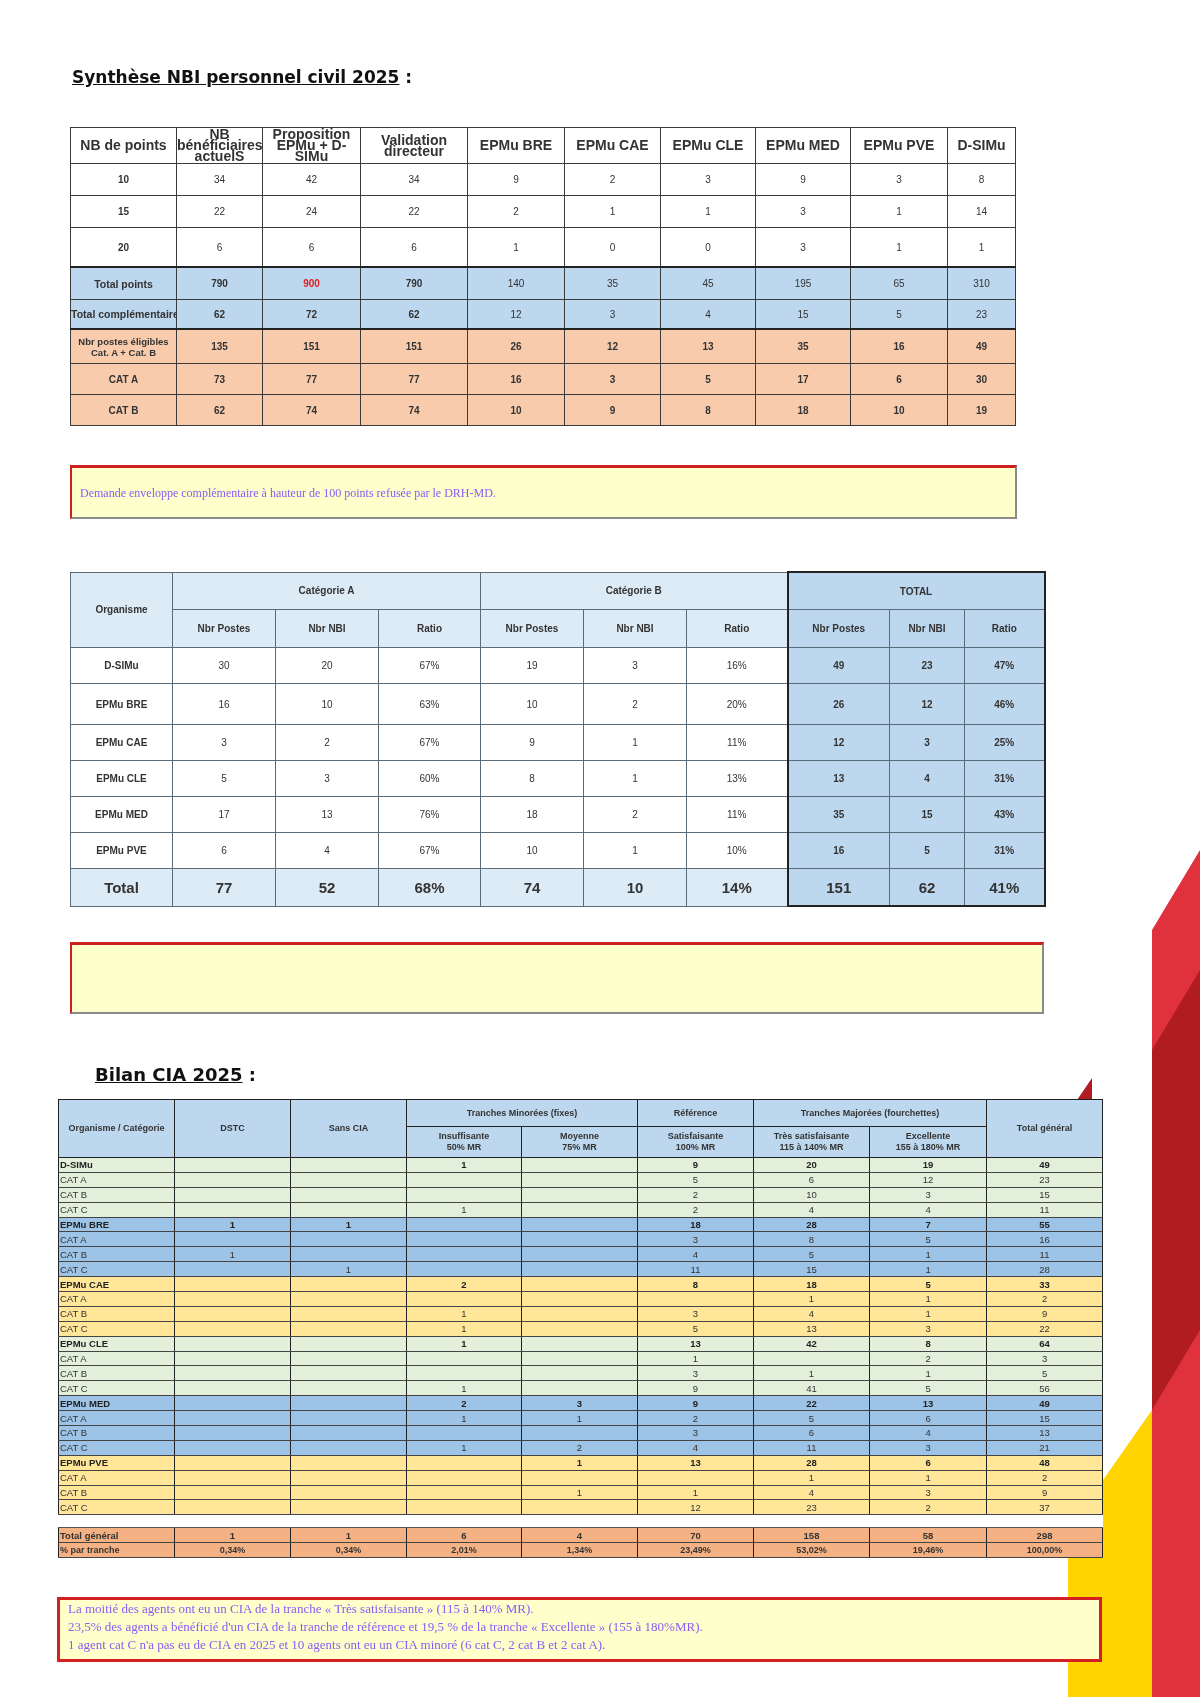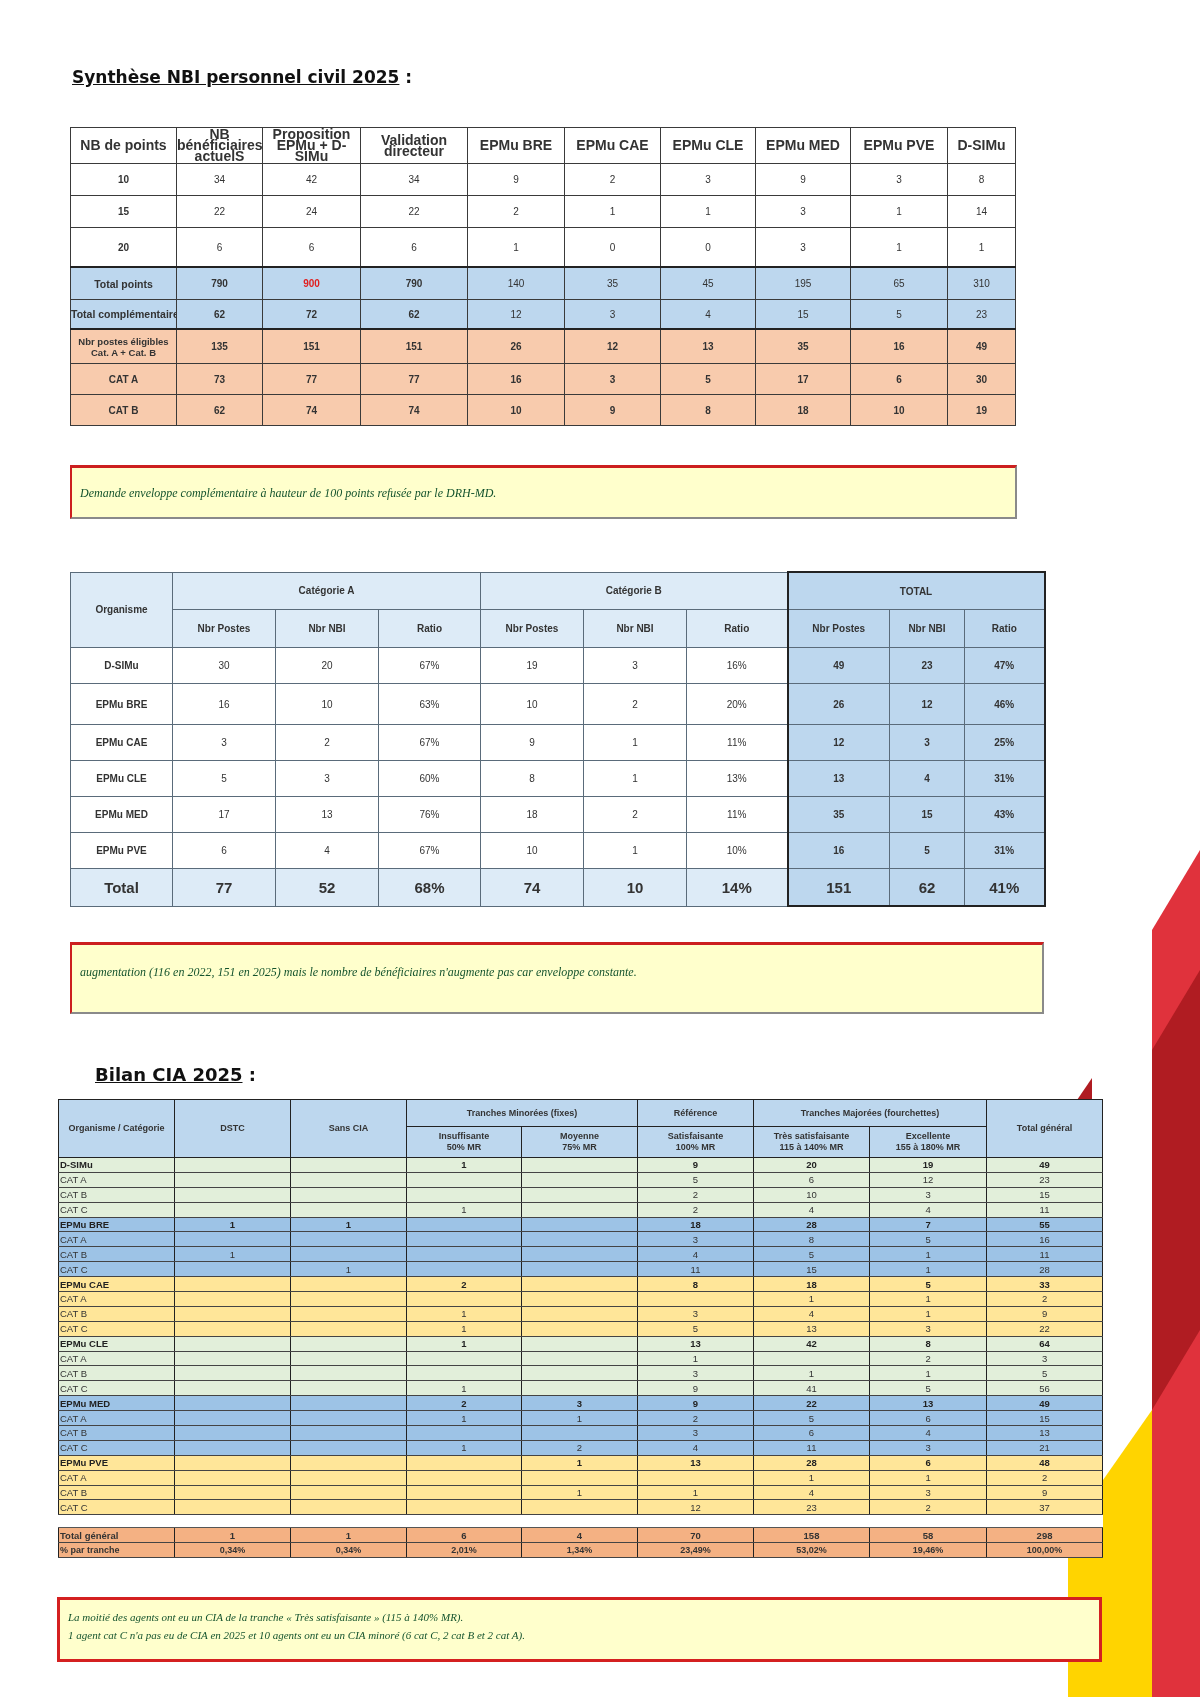--- a/index.html
+++ b/index.html
@@ -26,25 +26,25 @@
   #t1 tr.r-blue2 td { background: #bdd7ee; height: 28px; }
   #t1 tr.r-orange td { background: #f8cbad; height: 30px; font-weight: bold; }
   #t1 tr.r-orange.tall td { height: 33px; }
   #t1 td.lbl { font-weight: bold; }
   #t1 tr.r-blue td.lbl, #t1 tr.r-blue2 td.lbl { font-size: 10.5px; }
   #t1 .red { color: #e02020; font-weight: bold; }
   #t1 tr.sep-top td { border-top: 2.5px solid #222; }
 
   .note {
     background: #ffffcc; border: 2px solid #8a8a8a; border-top: 3px solid #cc1f1f; border-left: 2px solid #cc1f1f;
-    font-family: "Liberation Serif", serif; font-size: 12px; color: #14532d; box-sizing: border-box; font-style: italic;
+    font-family: "Liberation Serif", serif; font-size: 12px; color: #8b5cf6; box-sizing: border-box;
   }
   #note1 { left: 70px; top: 465px; width: 947px; height: 54px; padding: 18px 8px; }
   #note2 { left: 70px; top: 942px; width: 974px; height: 72px; padding: 20px 8px; line-height: 15px; }
-  #note3 { left: 57px; top: 1597px; width: 1045px; height: 65px; padding: 8px 8px; font-size: 11px; line-height: 18px; border: 3px solid #d42020; }
+  #note3 { left: 57px; top: 1597px; width: 1045px; height: 65px; padding: 0 8px; font-size: 13px; line-height: 18px; border: 3px solid #d42020; }
 
   
   #t2 { left: 70px; top: 571px; width: 974px; }
   #t2 td, #t2 th { border: 1.2px solid #5a6b7a; font-size: 10px; color: #333; }
   #t2 th { background: #ddebf7; font-weight: bold; font-size: 10px; }
   #t2 tr.h1 th { height: 36px; }
   #t2 tr.h2 th { height: 37px; }
   #t2 tbody td { height: 35px; background: #fff; }
   #t2 tbody tr.tall td { height: 40px; }
   #t2 td.org { background: #fff; font-weight: bold; }
@@ -336,21 +336,20 @@
         <td class="">10</td>
         <td class="">14%</td>
         <td class="tot tl tb">151</td>
         <td class="tot tb">62</td>
         <td class="tot tr tb">41%</td>
       </tr>
     </tbody>
 </table>
 
 <div id="note2" class="abs note">
-  <div>augmentation (116 en 2022, 151 en 2025) mais le nombre de bénéficiaires n'augmente pas car enveloppe constante.</div>
 </div>
 
 <div class="abs section-title" style="left:95px;top:1064px;font-size:18px;">
   <span class="u">Bilan CIA 2025</span><span> :</span>
 </div>
 
 <table id="t3" class="abs">
   <colgroup>
     <col style="width:116px">
       <col style="width:116px">
@@ -691,14 +690,15 @@
         <td>23,49%</td>
         <td>53,02%</td>
         <td>19,46%</td>
         <td>100,00%</td>
       </tr>
     </tbody>
 </table>
 
 <div id="note3" class="abs note">
   <div>La moitié des agents ont eu un CIA de la tranche « Très satisfaisante » (115 à 140% MR).</div>
+  <div>23,5% des agents a bénéficié d'un CIA de la tranche de référence et 19,5 % de la tranche « Excellente » (155 à 180%MR).</div>
   <div>1 agent cat C n'a pas eu de CIA en 2025 et 10 agents ont eu un CIA minoré (6 cat C, 2 cat B et 2 cat A).</div>
 </div>
 
 </body></html>

